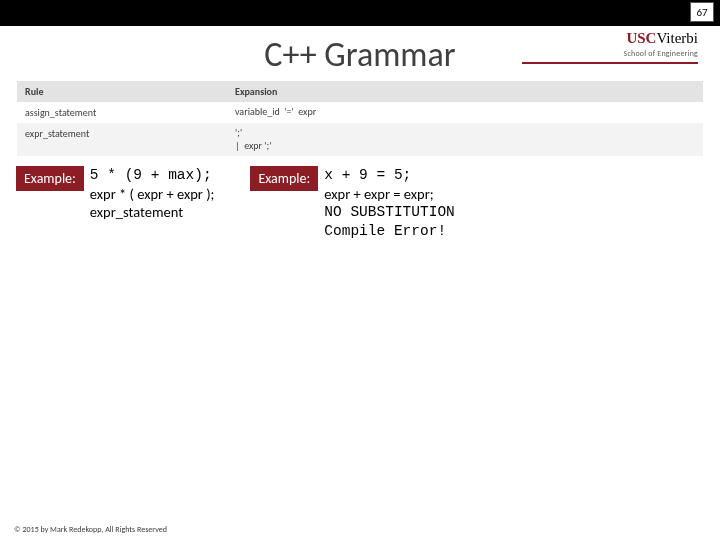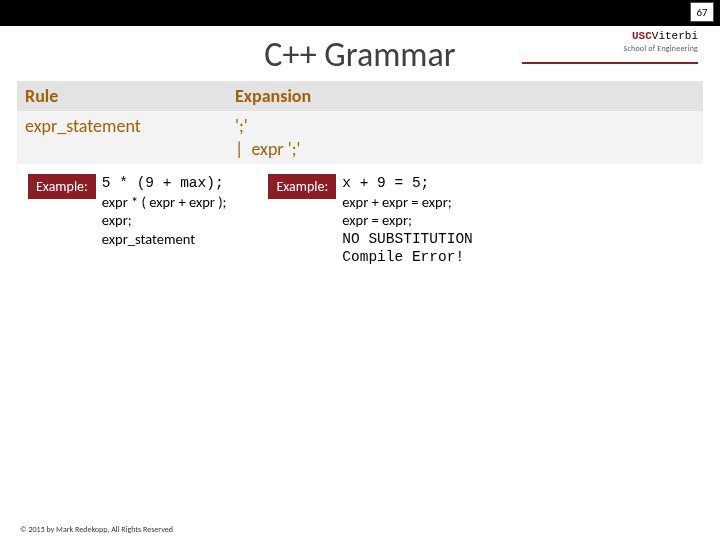--- a/index.html
+++ b/index.html
@@ -1,35 +1,35 @@
 <!DOCTYPE html>
 <html><head>
 <meta charset="utf-8">
 <style>
   * { margin: 0; padding: 0; box-sizing: border-box; }
   body { width: 720px; height: 540px; background: #fff; font-family: "Segoe UI", Calibri, sans-serif; position: relative; overflow: hidden; }
   .topbar { height: 26px; background: #000; position: relative; text-decoration: underline; }
   .pagenum { position: absolute; top: 2px; right: 6px; width: 24px; height: 20px; border: 1px solid #555; background: #fff; color: #000; font-size: 11px; display: flex; align-items: center; justify-content: center; }
   .logo { position: absolute; top: 30px; right: 22px; text-align: right; }
-  .logo-line1 { font-family: Liberation Mono, monospace; font-size: 11px; color: #000; }
+  .logo-line1 { font-family: Liberation Serif, serif; font-size: 15px; color: #000; }
   .logo-line1 i { color: #8c1d24; font-style: normal; font-weight: 600; }
   .logo-line2 { font-size: 8px; color: #5b5b5b; letter-spacing: 0.2px; margin-top: 1px; }
   .logo-sep { position: absolute; top: 62px; right: 22px; width: 176px; height: 2px; background: #8c1d24; }
   .title { text-align: center; font-size: 34px; color: #404040; font-weight: 400; margin-top: 8px; margin-bottom: 6px; }
-  .gram { width: 686px; margin: 4px auto; border-collapse: collapse; font-size: 18px; color: #a16207; }
+  .gram { width: 686px; margin: 4px auto; border-collapse: collapse; font-size: 10px; color: #404040; }
   .gram th { text-align: left; background: #e3e3e3; font-weight: 700; padding: 4px 8px; }
   .gram td { vertical-align: top; padding: 4px 8px; background: #f3f3f3; }
   .gram tr.alt td { background: #fff; }
   .gram td.expansion { line-height: 1.25; }
-  .examples { display: flex; margin-top: 10px; padding-left: 28px; gap: 18px; }
+  .examples { display: flex; margin-top: 10px; padding-left: 16px; gap: 12px; }
   .ex-col { display: flex; align-items: flex-start; }
   .ex-label { background: #8c1d24; color: #fff; font-size: 14px; padding: 4px 8px; margin-right: 6px; white-space: nowrap; }
   .ex-body { font-size: 14.5px; line-height: 1.28; }
   .mono { font-family: "Courier New", monospace; }
-  .footer { position: absolute; bottom: 6px; left: 20px; font-size: 8px; color: #3b3b3b; }
+  .footer { position: absolute; bottom: 6px; left: 14px; font-size: 8px; color: #3b3b3b; }
 </style>
 </head>
 <body>
 
 <div class="topbar">
   <div class="pagenum">67</div>
 </div>
 
 <div class="logo">
   <div class="logo-line1"><i>USC</i><span>Viterbi</span></div>
@@ -38,43 +38,45 @@
 <div class="logo-sep"></div>
 
 <h1 class="title">C++ Grammar</h1>
 
 <table class="gram">
   <tbody>
       <tr>
     <th style="width:210px">Rule</th>
     <th>Expansion</th>
   </tr>
+  <tr class="alt">
+    <td>assign_statement</td>
+    <td class="expansion" style="white-space:pre">variable_id  '='  expr</td>
+  </tr>
   <tr>
     <td>expr_statement</td>
     <td class="expansion" style="white-space:pre">';'
 |  expr ';'</td>
   </tr>
 </tbody>
   </table>
 
 <div class="examples">
   <div class="ex-col">
     <div class="ex-label">Example:</div>
     <div class="ex-body">
       <div class="mono">5 * (9 + max);</div>
       <div>expr * ( expr + expr );</div>
-      <div>expr;</div>
       <div>expr_statement</div>
     </div>
   </div>
   <div class="ex-col" style="margin-left:24px">
     <div class="ex-label">Example:</div>
     <div class="ex-body">
       <div class="mono">x + 9 = 5;</div>
       <div>expr + expr = expr;</div>
-      <div>expr = expr;</div>
       <div class="mono" style="white-space:pre;">NO SUBSTITUTION
 Compile Error!</div>
     </div>
   </div>
 </div>
 
 <div class="footer">© 2015 by Mark Redekopp, All Rights Reserved</div>
 
 </body></html>

